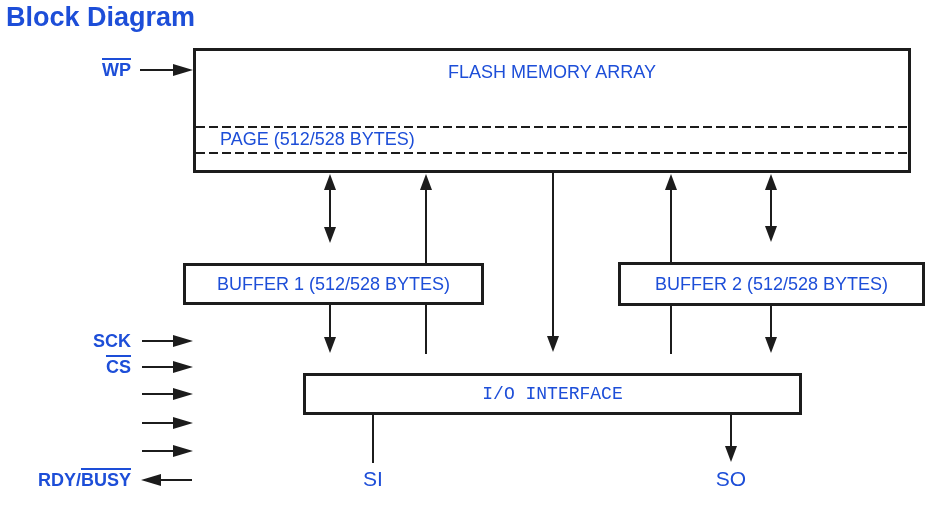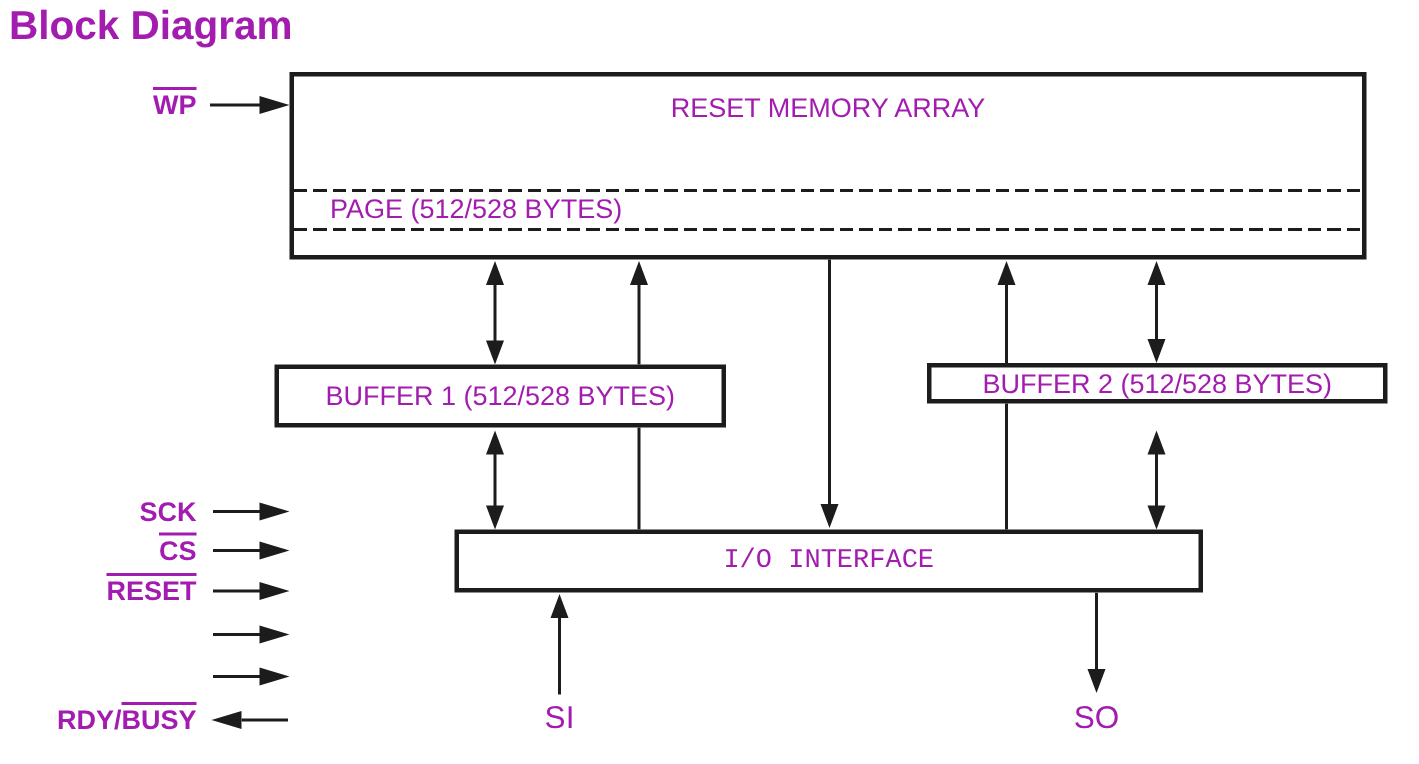--- a/index.html
+++ b/index.html
@@ -1,18 +1,18 @@
 <!DOCTYPE html>
 <html><head>
 <meta charset="utf-8">
 <style>
   html,body { margin:0; padding:0; background:#ffffff; }
   #canvas {
     position:relative; width:946px; height:509px; background:#ffffff;
-    font-family:"Liberation Sans", sans-serif; color:#a21caf; overflow:hidden;
+    font-family:"Liberation Sans", sans-serif; color:#1d4ed8; overflow:hidden;
   }
   #diagram-title {
     position:absolute; left:6px; top:2px; font-size:27px; font-weight:bold;
     letter-spacing:0; white-space:nowrap;
   }
   .box {
     position:absolute; border:3px solid #1c1c1c; background:#ffffff;
     box-sizing:border-box; z-index:2;
   }
   .box-label {
@@ -21,23 +21,23 @@
   #flash-box { left:193px; top:48px; width:718px; height:125px; }
   #flash-label { position:absolute; left:0; right:0; top:11px; text-align:center; }
   .dash-line {
     position:absolute; left:0; right:0; height:1.5px; z-index:2;
     background:repeating-linear-gradient(90deg,#1c1c1c 0 9px,transparent 9px 13px);
   }
   #page-dash-top { top:75px; }
   #page-dash-bottom { top:101px; }
   #page-label { position:absolute; left:24px; top:78px;text-align:right; }
   #buffer1-box { left:183px; top:243px; width:301px; height:42px; }
-  #buffer2-box { left:618px; top:242px; width:307px; height:27px; }
+  #buffer2-box { left:618px; top:242px; width:307px; height:44px; }
   #io-box { left:303px; top:353px; width:499px; height:42px;font-family:Liberation Mono, monospace; }
-  .center-box { display:flex; align-items:center; justify-content:center; }
+  .center-box { display:flex; align-items:center; justify-content:center;margin-top:20px; }
   .pin {
     position:absolute; left:0; width:131px; text-align:right;
     font-size:18px; line-height:20px; white-space:nowrap; z-index:3;font-weight:bold;
   }
   .pin-bottom {
     position:absolute; width:60px; text-align:center;
     font-size:21px; line-height:20px; z-index:3;
   }
   .ov { text-decoration:overline; text-decoration-thickness:1.5px; }
   #connector-layer { position:absolute; left:0; top:0; z-index:1; }
@@ -116,21 +116,21 @@
       <line x1="373" y1="410" x2="373" y2="463"></line>
       <path d="M373,396 L367,412 L379,412 Z"></path>
     </g>
     <g>
       <line x1="731" y1="395" x2="731" y2="448"></line>
       <path d="M731,462 L725,446 L737,446 Z"></path>
     </g>
   </svg>
 
   <div id="flash-box" class="box">
-    <div id="flash-label" class="box-label">RESET MEMORY ARRAY</div>
+    <div id="flash-label" class="box-label">FLASH MEMORY ARRAY</div>
     <div id="page-dash-top" class="dash-line"></div>
     <div id="page-label" class="box-label">PAGE (512/528 BYTES)</div>
     <div id="page-dash-bottom" class="dash-line"></div>
   </div>
 
   <div id="buffer1-box" class="box center-box">
     <span class="box-label">BUFFER 1 (512/528 BYTES)</span>
   </div>
 
   <div id="buffer2-box" class="box center-box">
@@ -146,23 +146,20 @@
   </div>
 
   <div class="pin" style="top:331px">
     <span>SCK</span><span class="ov"></span>
   </div>
 
   <div class="pin" style="top:357px">
     <span></span><span class="ov">CS</span>
   </div>
 
-  <div class="pin" style="top:384px">
-    <span></span><span class="ov">RESET</span>
-  </div>
 
 
 
   <div class="pin" style="top:470px">
     <span>RDY/</span><span class="ov">BUSY</span>
   </div>
 
   <div class="pin-bottom" style="left:343px; top:469px">
     <span>SI</span>
   </div>

